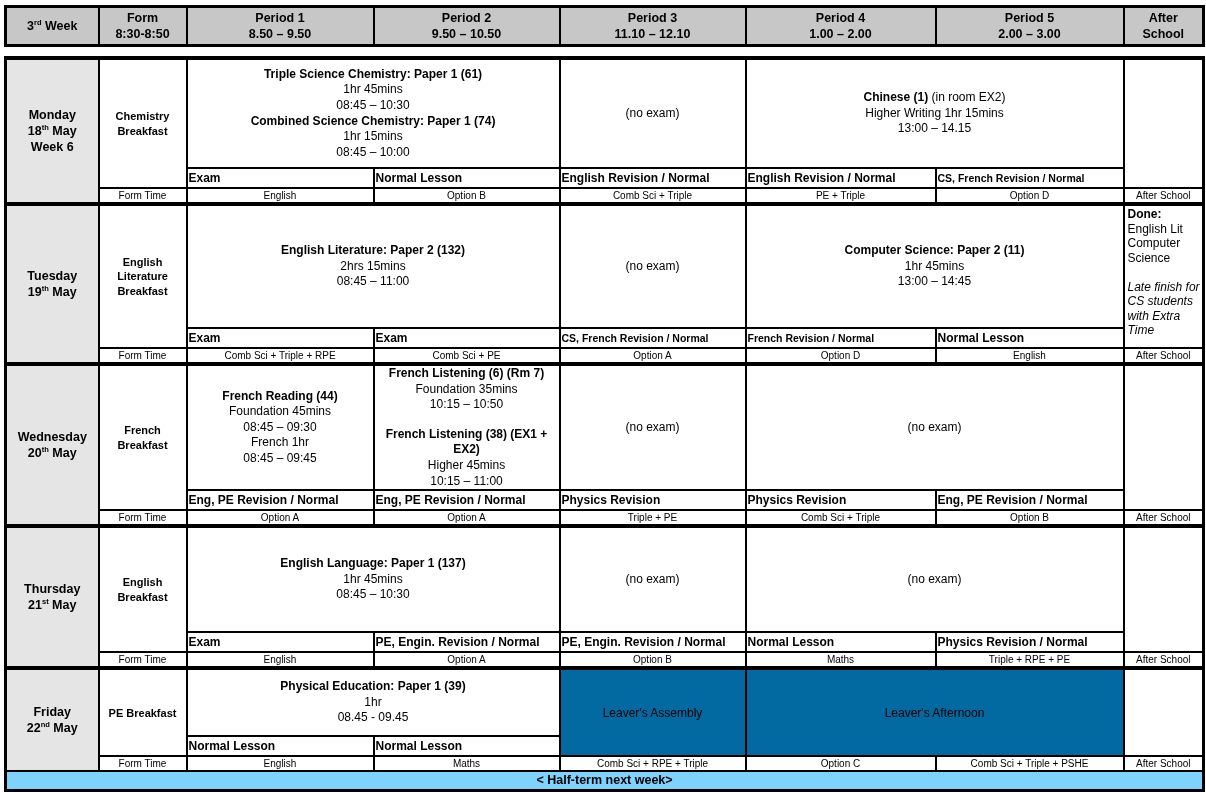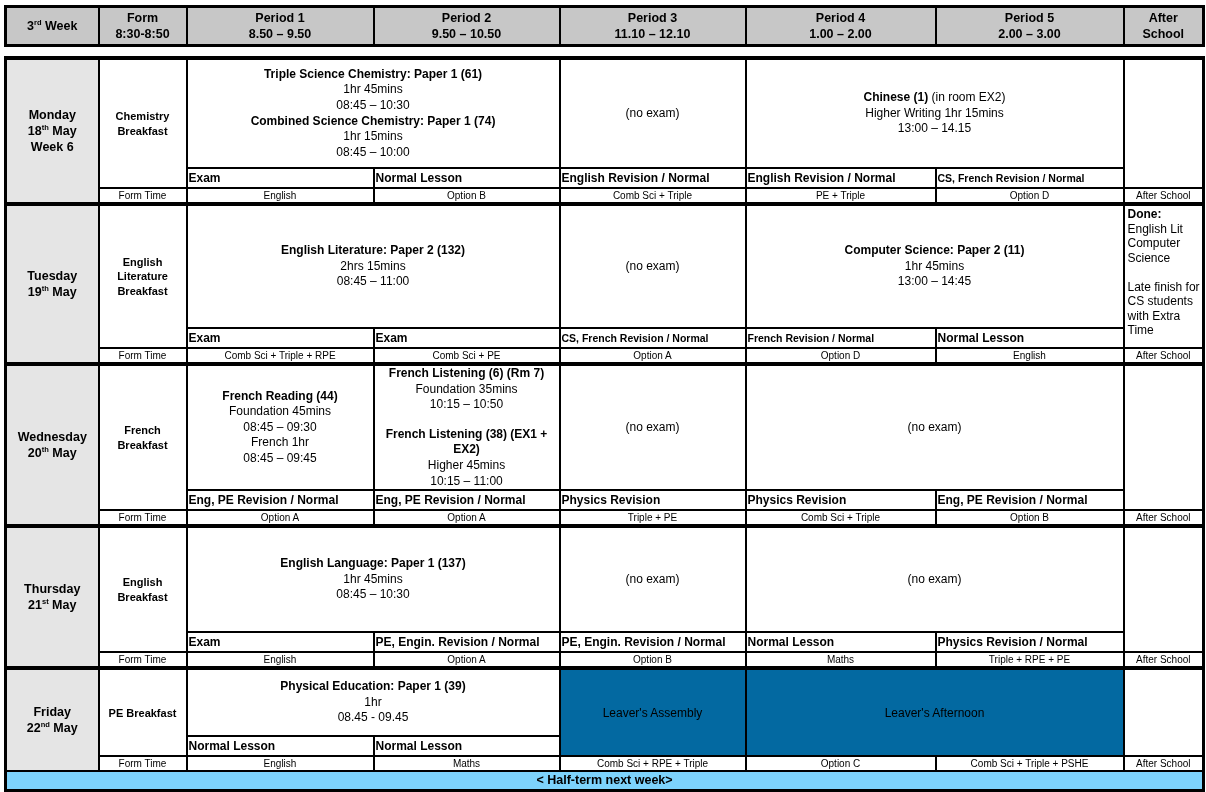--- a/index.html
+++ b/index.html
@@ -16,21 +16,21 @@
 
   
   .main-tbl { border:3px solid #000; }
   .main-tbl tr.rstart > td { border-top:4px solid #000; }
 
   .day-cell { background:#e5e5e5; font-weight:bold; text-align:center; vertical-align:middle;
               font-size:12.5px; line-height:1.3; }
   .bf-cell  { font-weight:bold; text-align:center; vertical-align:middle; font-size:11px; line-height:1.3; }
   .exam-cell { text-align:center; vertical-align:middle; font-size:12px; line-height:1.3; }
   .b { font-weight:bold; }
-  .i { }
+  .i { font-style:italic; }
   .sup { font-size:0.6em; vertical-align:super; }
 
   tr.lesson td { font-weight:bold; vertical-align:middle;
                  font-size:12px; height:18px; border-top-width:1px; line-height:1; }
   tr.lesson td.sm { font-size:10.5px; }
   tr.form td { font-size:10px; text-align:center; vertical-align:middle;
                height:13px; border-top-width:1px; line-height:1; }
 
   .as-cell { background:#fff; }
   .as-note { font-size:12px; text-align:left; vertical-align:top; padding:1px 2px 0 3px; line-height:1.22;margin-left:32px; }

